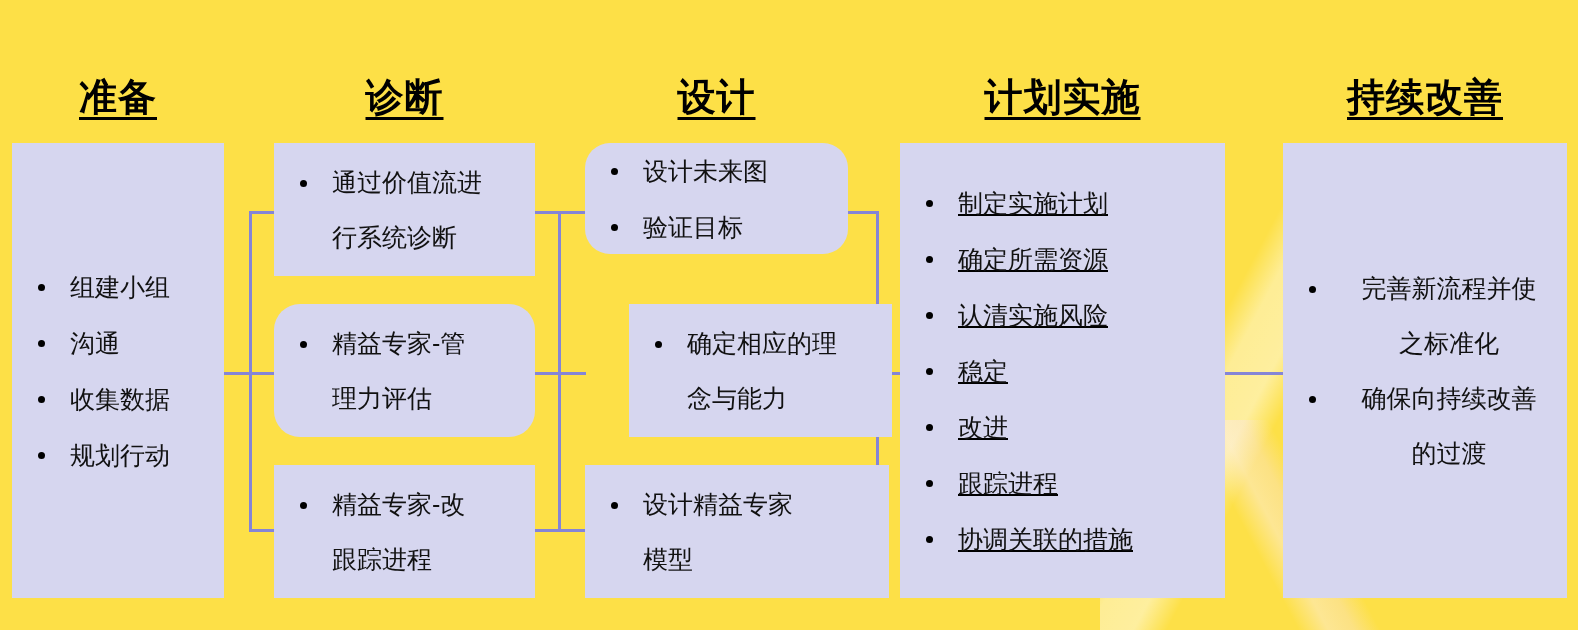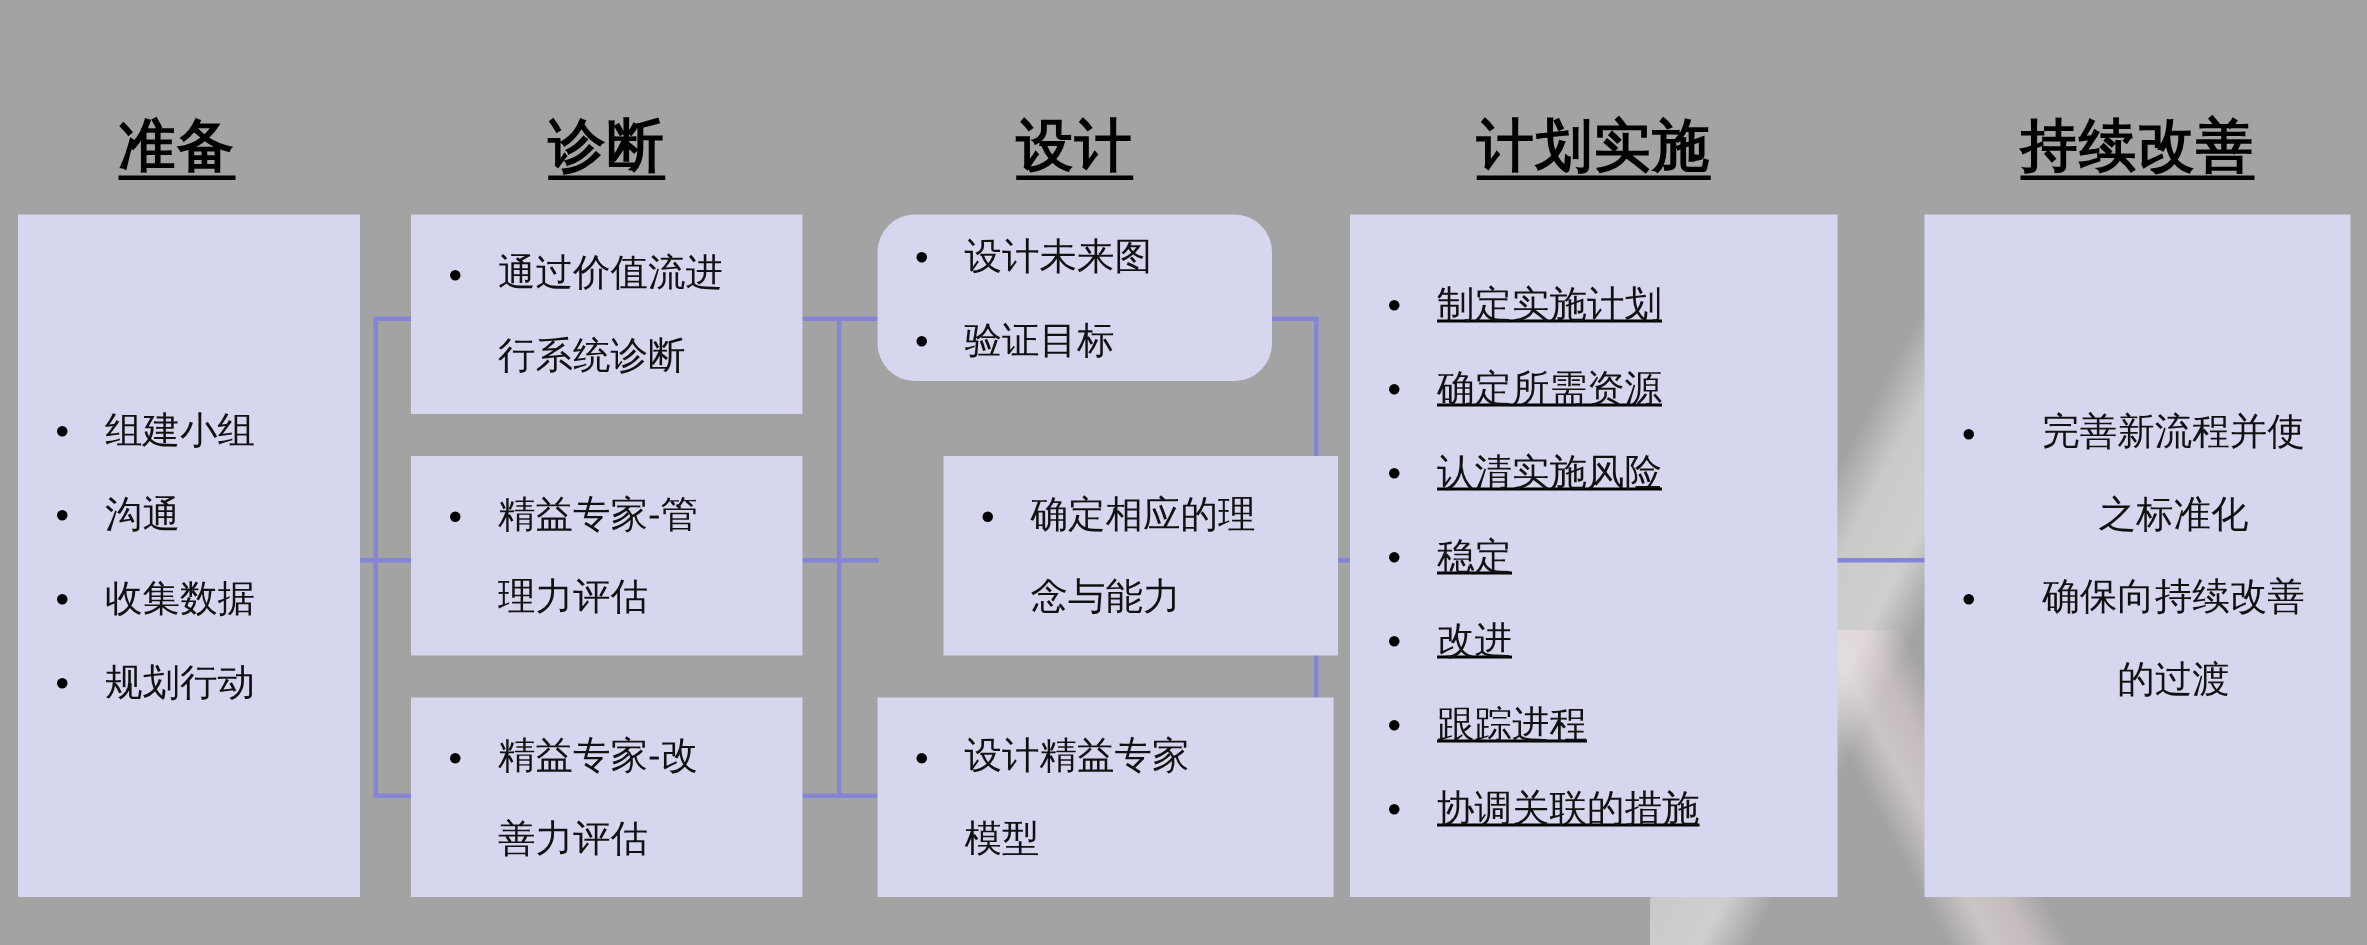--- a/index.html
+++ b/index.html
@@ -7,21 +7,21 @@
     width: 1578px;
     height: 630px;
     background: #ffffff;
     font-family: "Liberation Sans", "DejaVu Sans", sans-serif;
     overflow: hidden;
   }
   #stage {
     position: relative;
     width: 1578px;
     height: 630px;
-    background: #a3a3a3;
+    background: #fde047;
   }
   
   .watermark {
     position: absolute;
     pointer-events: none;
     opacity: 0.5;
   }
   .wm-a {
     left: 1100px; top: 150px; width: 300px; height: 480px;
     background: linear-gradient(118deg, rgba(255,255,255,0) 38%, rgba(255,255,255,0.85) 44%, rgba(255,255,255,0.95) 52%, rgba(255,255,255,0) 58%);
@@ -113,47 +113,47 @@
   <div class="conn h" style="left:534px; top:372px; width:52px;"></div>
   <div class="conn h" style="left:534px; top:529px; width:52px;"></div>
 
   <div class="conn v" style="left:876px; top:212px; height:320px;"></div>
   <div class="conn h" style="left:847px; top:211px; width:32px;"></div>
   <div class="conn h" style="left:847px; top:372px; width:54px;"></div>
   <div class="conn h" style="left:847px; top:529px; width:32px;"></div>
 
   <div class="conn h" style="left:1224px; top:372px; width:60px;"></div>
 
-  <div class="box" style="left:12px; top:143px; width:228px; height:455px;">
+  <div class="box" style="left:12px; top:143px; width:212px; height:455px;">
     <ul class="bullets">
       <li>组建小组</li>
       <li>沟通</li>
       <li>收集数据</li>
       <li>规划行动</li>
     </ul>
   </div>
 
   <div class="box" style="left:274px; top:143px; width:261px; height:133px;">
     <ul class="bullets wrap2">
       <li>通过价值流进
 行系统诊断</li>
     </ul>
   </div>
 
-  <div class="box" style="left:274px; top:304px; width:261px; height:133px;">
+  <div class="box" style="left:274px; top:304px; width:261px; height:133px;border-radius:26px;">
     <ul class="bullets wrap2">
       <li>精益专家-管
 理力评估</li>
     </ul>
   </div>
 
   <div class="box" style="left:274px; top:465px; width:261px; height:133px;">
     <ul class="bullets wrap2">
       <li>精益专家-改
-善力评估</li>
+跟踪进程</li>
     </ul>
   </div>
 
   <div class="box" style="left:585px; top:143px; width:263px; height:111px;border-radius:25px;">
     <ul class="bullets">
       <li>设计未来图</li>
       <li>验证目标</li>
     </ul>
   </div>
 

